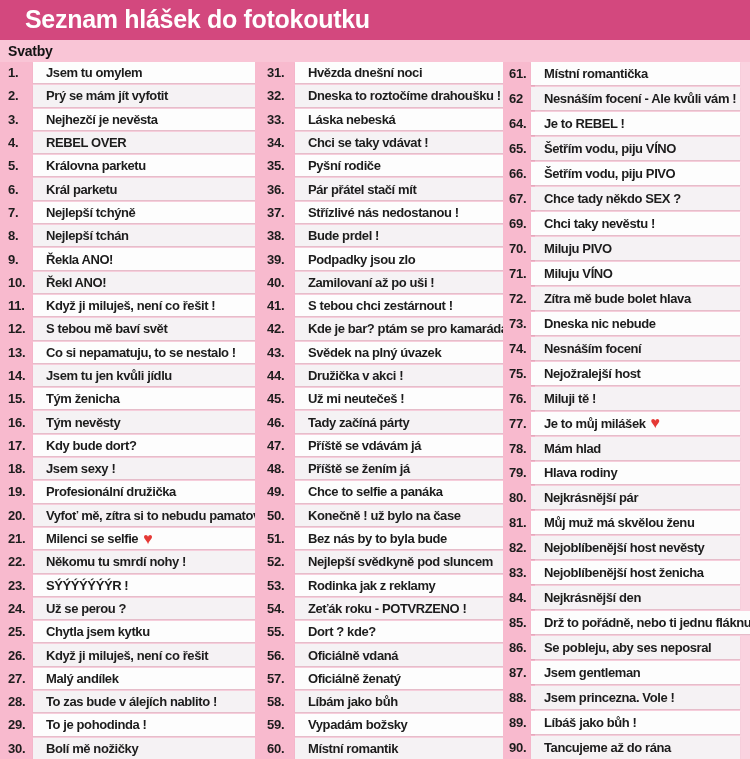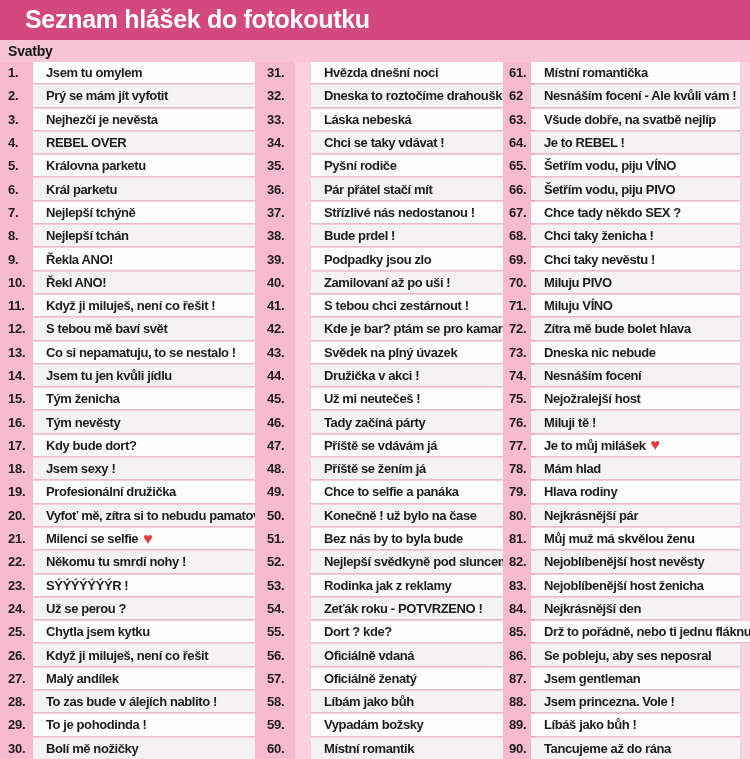--- a/index.html
+++ b/index.html
@@ -50,21 +50,21 @@
 
   .row { flex: 1 1 0; display: flex; min-height: 0; }
   .num {
     flex: 0 0 auto; box-sizing: border-box;
     display: flex; align-items: center;
     font-size: 13px; font-weight: 700; letter-spacing: -0.2px;
     color: var(--text-color, #1c1c1c);
     background: transparent;
   }
   .col:nth-child(1) .num { width: 33px; padding-left: 8px; }
-  .col:nth-child(2) .num { width: 56px; padding-left: 12px; }
+  .col:nth-child(2) .num { width: 40px; padding-left: 12px; }
   .col:nth-child(3) .num { width: 28px; padding-left: 6px; }
 
   .txt {
     flex: 1 1 auto;
     display: flex; align-items: center;
     padding-left: 13px;
     background: var(--cell-bg, #fdfdfd);
     box-shadow: 0 1px 1px rgba(90,40,60,0.12);
     font-size: 13px; font-weight: 700; letter-spacing: -0.4px;
     color: var(--text-color, #1c1c1c);
@@ -460,26 +460,20 @@
             <span>Místní romantička</span>
           </div>
         </div>
         <div class="row">
           <div class="num">62</div>
           <div class="txt">
             <span>Nesnáším focení - Ale kvůli vám !</span>
           </div>
         </div>
         <div class="row">
-          <div class="num">63.</div>
-          <div class="txt">
-            <span>Všude dobře, na svatbě nejlíp</span>
-          </div>
-        </div>
-        <div class="row">
           <div class="num">64.</div>
           <div class="txt">
             <span>Je to REBEL !</span>
           </div>
         </div>
         <div class="row">
           <div class="num">65.</div>
           <div class="txt">
             <span>Šetřím vodu, piju VÍNO</span>
           </div>
@@ -487,26 +481,20 @@
         <div class="row">
           <div class="num">66.</div>
           <div class="txt">
             <span>Šetřím vodu, piju PIVO</span>
           </div>
         </div>
         <div class="row">
           <div class="num">67.</div>
           <div class="txt">
             <span>Chce tady někdo SEX ?</span>
-          </div>
-        </div>
-        <div class="row">
-          <div class="num">68.</div>
-          <div class="txt">
-            <span>Chci taky ženicha !</span>
           </div>
         </div>
         <div class="row">
           <div class="num">69.</div>
           <div class="txt">
             <span>Chci taky nevěstu !</span>
           </div>
         </div>
         <div class="row">
           <div class="num">70.</div>

